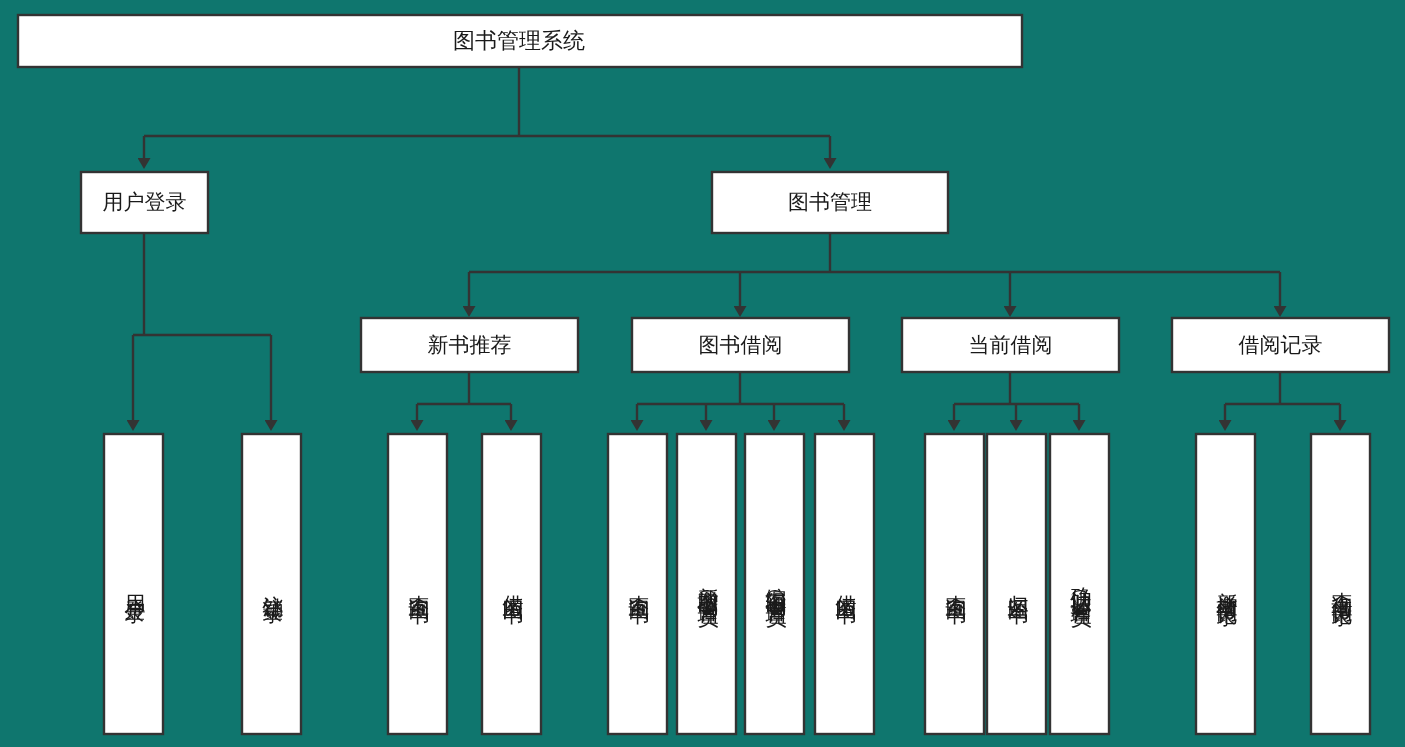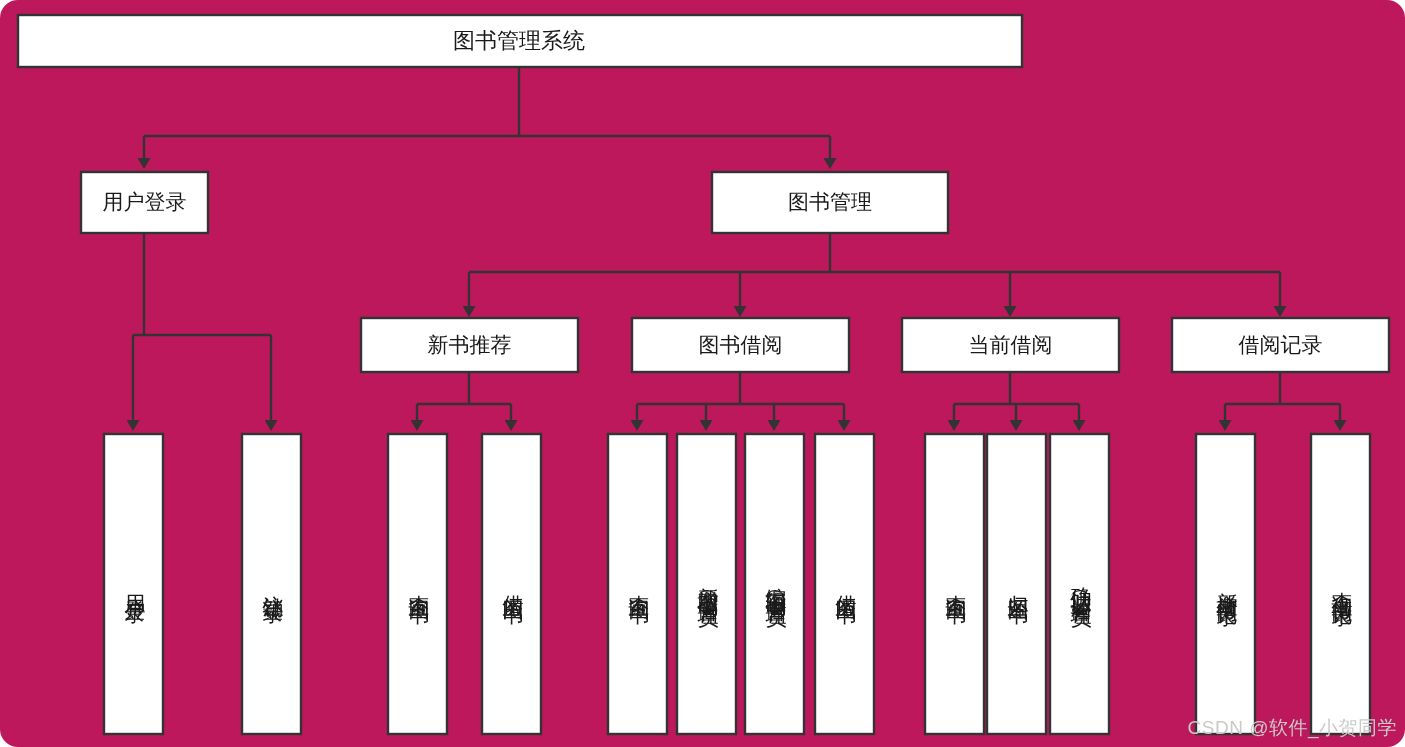--- a/index.html
+++ b/index.html
@@ -10,22 +10,21 @@
   body {
     width: 1405px;
     height: 747px;
     font-family: "Liberation Sans", "DejaVu Sans", sans-serif;
     overflow: hidden;
   }
   #diagram-root {
     position: relative;
     width: 1405px;
     height: 747px;
-    background: #be185d;
-    border-radius: 18px;
+    background: #0f766e;
   }
   svg#flow {
     position: absolute;
     left: 0;
     top: 0;
     width: 1405px;
     height: 747px;
   }
   .node-rect {
     fill: #ffffff;
@@ -221,14 +220,13 @@
       <rect class="node-rect" x="1196" y="434" width="59" height="300"></rect>
       <text class="node-label label-v" x="1225.5" y="584">新增借阅记录</text>
     </g>
 
     <g>
       <rect class="node-rect" x="1311" y="434" width="59" height="300"></rect>
       <text class="node-label label-v" x="1340.5" y="584">查询借阅记录</text>
     </g>
   </svg>
 
-  <div id="watermark">CSDN @软件_小贺同学</div>
 </div>
 
 </body></html>

